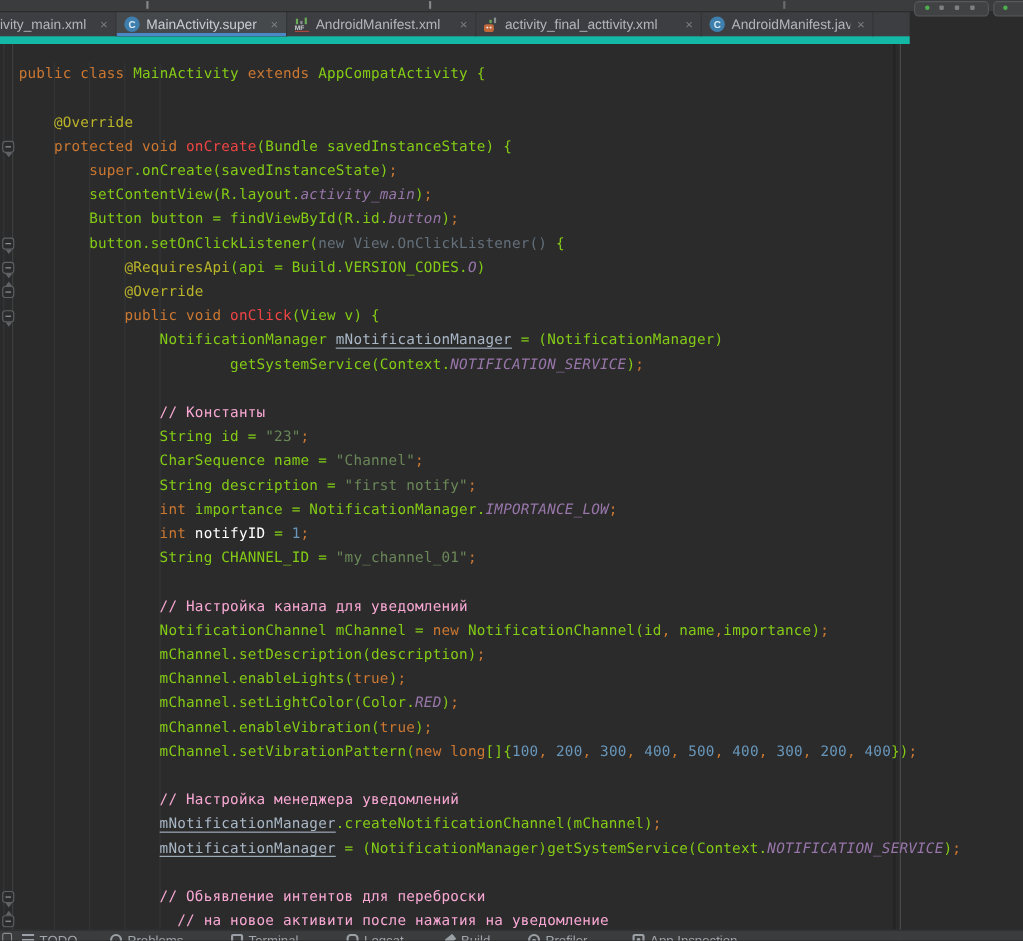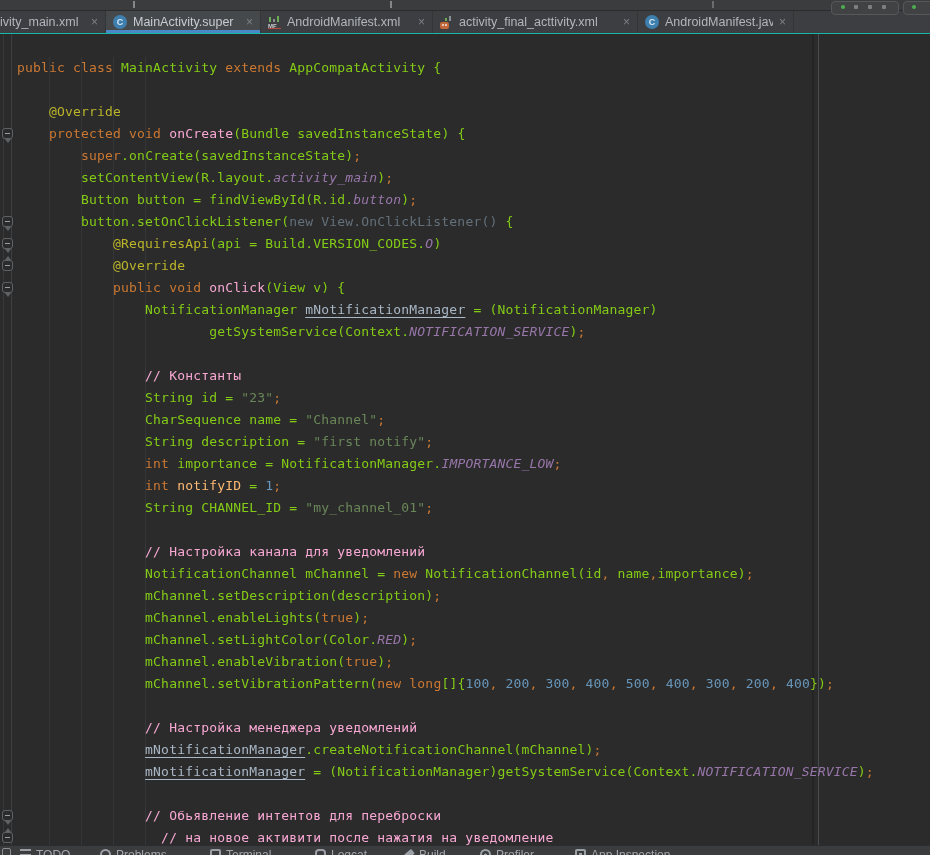--- a/index.html
+++ b/index.html
@@ -12,22 +12,22 @@
   .strip-tick{position:absolute;top:1px;width:2px;height:7px;background:#84878a;}
   .strip-tick.t1{left:133px}.strip-tick.t2{left:390px}.strip-tick.t3{left:712px;background:#6a6d70}
   .mini-group{position:absolute;top:1px;height:12px;border:1px solid #56595b;border-radius:4px;background:#404244;}
   .mini-group.g1{left:831px;width:66px}
   .mini-group.g2{left:903px;width:30px}
   .gdot{position:absolute;top:3px;width:4px;height:4px;border-radius:50%;background:#4caf50;}
   .gdot.d1{left:9px}.gdot.d2{left:8px}
   .graydot{position:absolute;top:3px;width:4px;height:4px;border-radius:1px;background:#7d8083;}
 
   
-  .tab-bar{position:absolute;top:11px;left:0;width:930px;height:22px;background:#3c3e41;
-           border-bottom:1px solid #14b8a6;display:flex;z-index:4;}
+  .tab-bar{position:absolute;top:11px;left:0;width:827px;height:22px;background:#3c3e41;
+           border-bottom:7px solid #14b8a6;display:flex;z-index:4;}
   .tab{position:relative;display:flex;align-items:center;box-sizing:border-box;height:22px;
        padding:0 7px;border-right:1px solid #333537;font-size:12.5px;color:#b2b6bc;
        white-space:nowrap;overflow:hidden;flex:0 0 auto;cursor:default;}
   .tab .tab-label{overflow:hidden;text-overflow:clip;}
   .tab.active{background:#46494c;color:#c9cdd3;}
   .tab.active::after{content:"";position:absolute;left:0;right:0;bottom:0;height:3px;background:#4a88c7;}
   .tab-1{width:106px;padding-left:0;}
   .tab-2{width:155px}.tab-3{width:172px}.tab-4{width:205px}.tab-5{width:156px}
   .tab-close{margin-left:auto;padding-left:6px;color:#7d8186;font-size:12px;line-height:22px;}
   .tab-icon{flex:0 0 auto;margin-right:6px;position:relative;}
@@ -60,23 +60,23 @@
   .code{position:absolute;top:24px;left:17px;font-family:"DejaVu Sans Mono",monospace;
         font-size:13px;line-height:22px;letter-spacing:0.18px;white-space:pre;z-index:2;}
   .code-line{height:22px;}
   .tok-plain{color:#84cc16}
   .tok-kw{color:#cc7832}
   .tok-ann{color:#bbb529}
   .tok-str{color:#6a8759}
   .tok-num{color:#6897bb}
   .tok-com{color:#f9a8d4}
   .tok-field{color:#9876aa;font-style:italic}
-  .tok-method{color:#f9a8d4}
+  .tok-method{color:#ef4444}
   .tok-dim{color:#64707a}
-  .tok-unused{color:#fdba74}
+  .tok-unused{color:#ffffff}
   .tok-underline{color:#a9b7c6;text-decoration:underline;text-underline-offset:3px;}
 
   
   .fold{position:absolute;left:2px;width:11px;height:11px;box-sizing:border-box;border:1px solid #5f6265;
         border-radius:3px;background:#2b2b2b;z-index:3;}
   .fold::before{content:"";position:absolute;left:2px;right:2px;top:4px;height:1px;background:#9a9ea2;}
   .fold.open::after{content:"";position:absolute;left:2px;bottom:-5px;width:0;height:0;
         border-left:3px solid transparent;border-right:3px solid transparent;border-top:4px solid #5f6265;}
   .fold.end::after{content:"";position:absolute;left:2px;top:-5px;width:0;height:0;
         border-left:3px solid transparent;border-right:3px solid transparent;border-bottom:4px solid #5f6265;}

